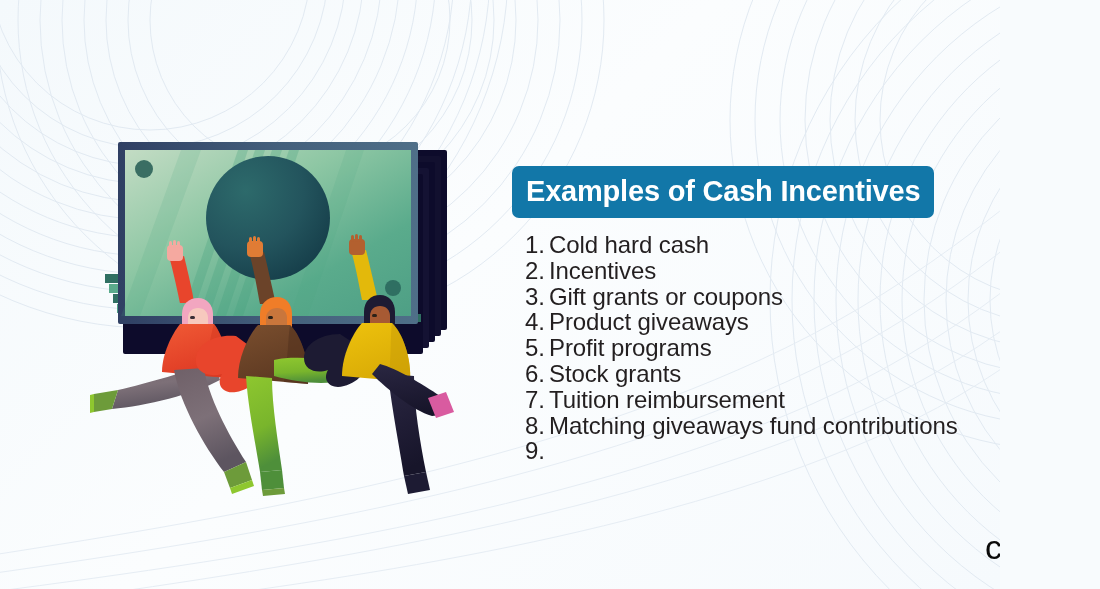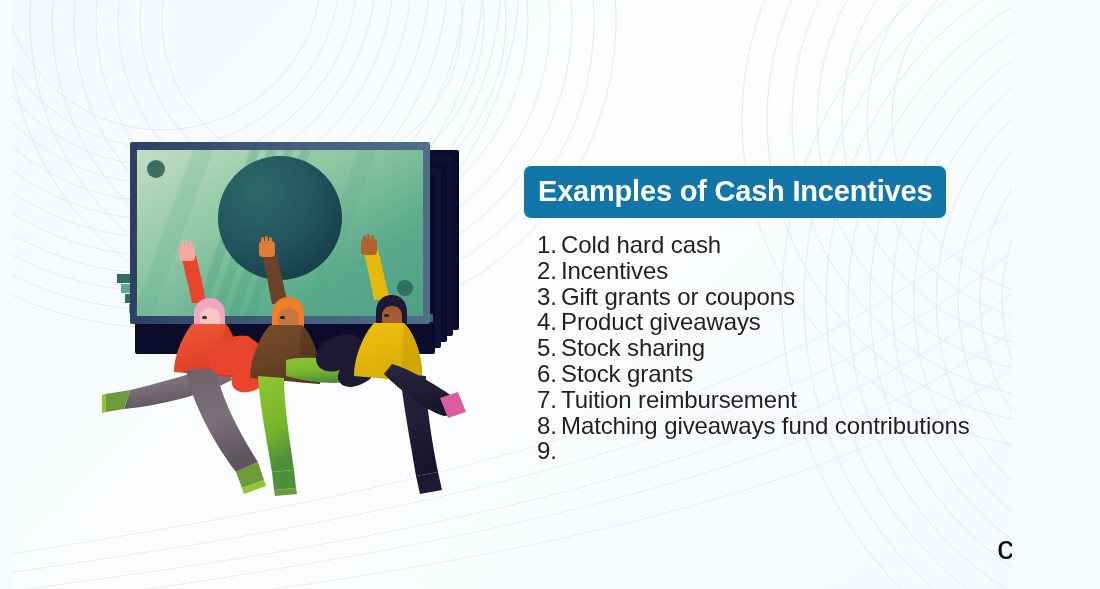--- a/index.html
+++ b/index.html
@@ -13,21 +13,20 @@
     font-family: "Liberation Sans", sans-serif;
     background: #f8fbfd;
   }
 
   #infographic {
     position: relative;
     width: 1000px;
     height: 589px;
     background: linear-gradient(135deg, #f4f9fc 0%, #fbfdfe 45%, #f6fafd 100%);
     overflow: hidden;
-    margin-left: 12px;
   }
 
   
   .bg-arcs {
     position: absolute;
     inset: 0;
     width: 1100px;
     height: 589px;
     pointer-events: none;
   }
@@ -382,21 +381,21 @@
       <li class="list-item">
         <span class="item-number">3.</span>
         <span class="item-text">Gift grants or coupons</span>
       </li>
       <li class="list-item">
         <span class="item-number">4.</span>
         <span class="item-text">Product giveaways</span>
       </li>
       <li class="list-item">
         <span class="item-number">5.</span>
-        <span class="item-text">Stock sharing</span>
+        <span class="item-text">Profit programs</span>
       </li>
       <li class="list-item">
         <span class="item-number">6.</span>
         <span class="item-text">Stock grants</span>
       </li>
       <li class="list-item">
         <span class="item-number">7.</span>
         <span class="item-text">Tuition reimbursement</span>
       </li>
       <li class="list-item">

